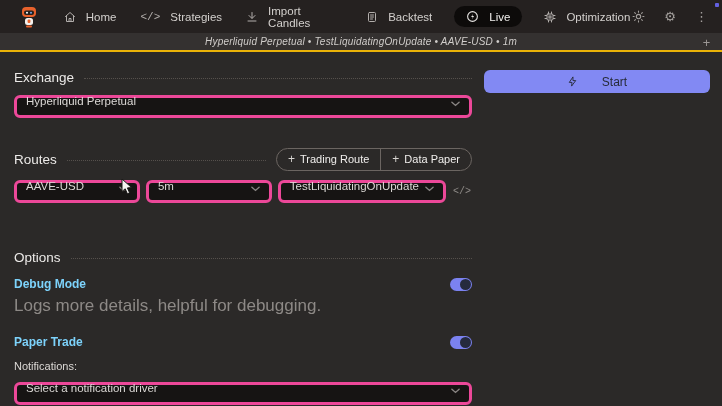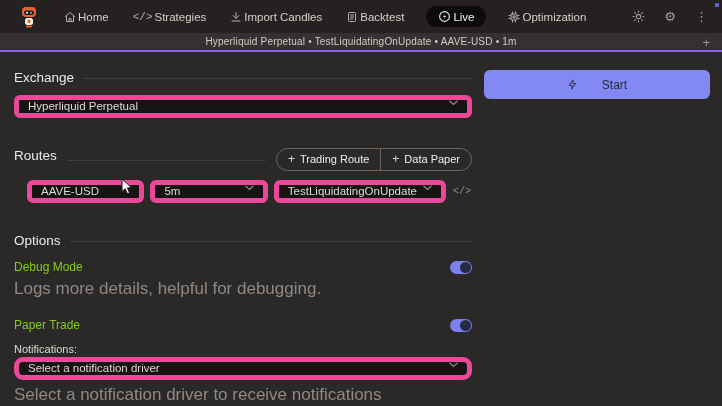--- a/index.html
+++ b/index.html
@@ -9,85 +9,85 @@
     background:#2b2928; color:#e9e7e5; position:relative;
   }
   
   .topbar {
     height:33px; background:#252120; display:flex; align-items:center;
     padding:0 14px; position:relative;
   }
   .logo { width:30px; height:26px; display:flex; align-items:center; justify-content:center; cursor:pointer; margin-right:18px; }
   .nav { display:flex; align-items:center; gap:20px; }
   .nav-item {
-    display:flex; align-items:center; gap:2px; font-size:11.5px; color:#d3d0cd;
+    display:flex; align-items:center; gap:10px; font-size:11.5px; color:#d3d0cd;
     cursor:pointer; text-decoration:none; padding:4px 2px; border-radius:999px;
   }
   .nav-item.active { background:#0d0b0a; color:#f2f0ee; padding:4px 12px; }
   .nicon { display:flex; align-items:center; color:#b3afac; }
   .nicon.glyph { font-size:11px; font-family:"Liberation Mono","DejaVu Sans Mono",monospace; }
   .top-actions { margin-left:auto; display:flex; align-items:center; gap:19px; }
   .ticon { color:#a39f9c; font-size:13px; cursor:pointer; display:flex; align-items:center; line-height:1; }
   .corner-dot { position:absolute; top:3px; right:3px; width:4px; height:4px; background:#6360e0; border-radius:1px; }
   
   .tabbar {
-    height:19px; background:#343130; border-bottom:2px solid #8b5cf6;
-    display:flex; align-items:center; justify-content:center; position:relative;
+    height:19px; background:#343130; border-bottom:2px solid #eab308;
+    display:flex; align-items:center; justify-content:center; position:relative;font-style:italic;
   }
   .tab-title { font-size:10px; color:#d0cdca; letter-spacing:.2px; cursor:pointer; }
   .tab-add { position:absolute; right:12px; top:0; font-size:13px; color:#9b9795; cursor:pointer; line-height:19px; }
   
   .main { display:flex; padding:18px 12px 0 14px; gap:12px; }
   .left { width:458px; flex:0 0 458px; }
   .right { flex:1; }
-  .sec-head { display:flex; }
+  .sec-head { display:flex; align-items:center; }
   .sec-title { font-size:13.5px; color:#eceae8; white-space:nowrap; }
   .dotline { flex:1; border-top:1px dotted #55504c; margin-left:10px; height:0; align-self:center; position:relative; top:1px; }
   .select {
-    height:23px; background:#161413; border:5px solid #ec4899; border-radius:6px;
-    display:flex; align-items:flex-start; padding:0 9px; cursor:pointer;
+    height:23px; background:#161413; border:3px solid #ec4899; border-radius:6px;
+    display:flex; align-items:flex-end; padding:8px 9px; cursor:pointer;
   }
   .sel-val { font-size:11.5px; color:#dcd9d6; flex:1; white-space:nowrap; overflow:hidden; }
   .chev { flex:0 0 auto; margin-left:6px; display:flex; }
   .exchange-select { margin-top:10px; }
   .routes-head { margin-top:30px; }
   .pill-group {
     display:flex; margin-left:10px; border:1px solid #6b6561; border-radius:999px; overflow:hidden;
   }
   .pill-btn {
     background:transparent; border:none; color:#f0eeec; font-size:11px;
     font-family:inherit; display:flex; align-items:center; gap:5px;
     padding:3px 11px 4px; cursor:pointer; white-space:nowrap;
   }
   .pill-btn + .pill-btn { border-left:1px solid #6b6561; }
   .plus-glyph { font-size:12px; color:#d8d5d2; }
-  .routes-row { display:flex; align-items:center; gap:6px; margin-top:9px;margin-left:13px; }
+  .routes-row { display:flex; align-items:center; gap:6px; margin-top:9px; }
   .routes-row .select { flex:1; }
   .code-icon {
     flex:0 0 auto; width:20px; text-align:center; color:#8f8b88; font-size:10px;
     font-family:"Liberation Mono","DejaVu Sans Mono",monospace; cursor:pointer;
   }
-  .options-head { margin-top:30px; }
+  .options-head { margin-top:47px; }
   .opt-row { display:flex; align-items:center; justify-content:space-between; margin-top:12px; }
-  .opt-label { font-size:12px; color:#84cc16; }
+  .opt-label { font-size:12px; color:#7dd3fc;font-weight:bold; }
   .opt-caption { font-size:17px; color:#8d8986; margin-top:5px; }
   .toggle {
     width:22px; height:13px; border-radius:999px; background:#7b82f0;
     position:relative; cursor:pointer; flex:0 0 auto;
   }
   .toggle .knob {
     position:absolute; top:1px; right:1px; width:11px; height:11px;
     border-radius:50%; background:#252a3e;
   }
   .paper-row { margin-top:19px; }
   .notif-label { font-size:11px; color:#dcd9d6; margin-top:11px; }
-  .notif-select { margin-top:2px;border-radius:9px; }
+  .notif-select { margin-top:10px; }
   
   .start-btn {
-    width:100%; height:29px; background:#8289f3; border:none; border-radius:6px;
+    width:100%; height:23px; background:#8289f3; border:none; border-radius:6px;
     color:#262b38; font-size:12px; font-family:inherit;
     display:flex; align-items:center; justify-content:center; gap:24px; cursor:pointer;
   }
   .cursor { position:absolute; left:121px; top:178px; pointer-events:none; z-index:9; }
 </style>
 </head>
 <body>
 
 <div class="app">
 

